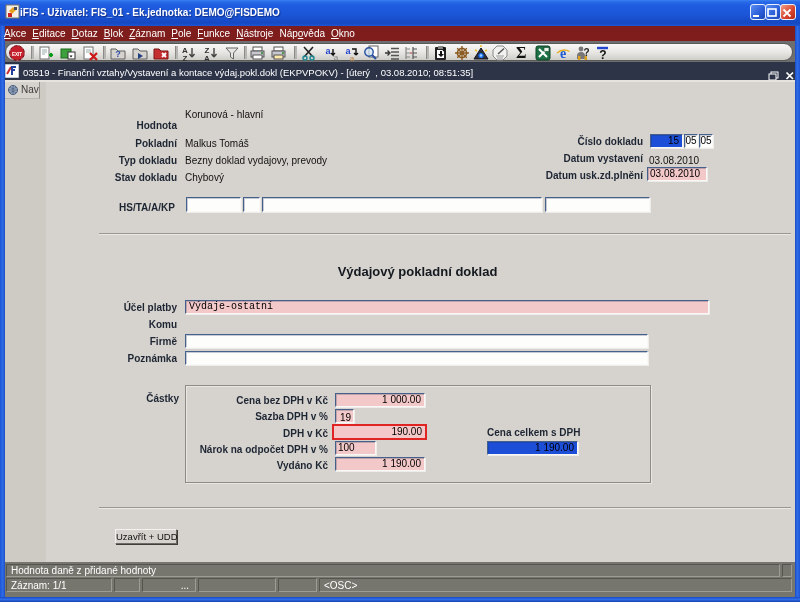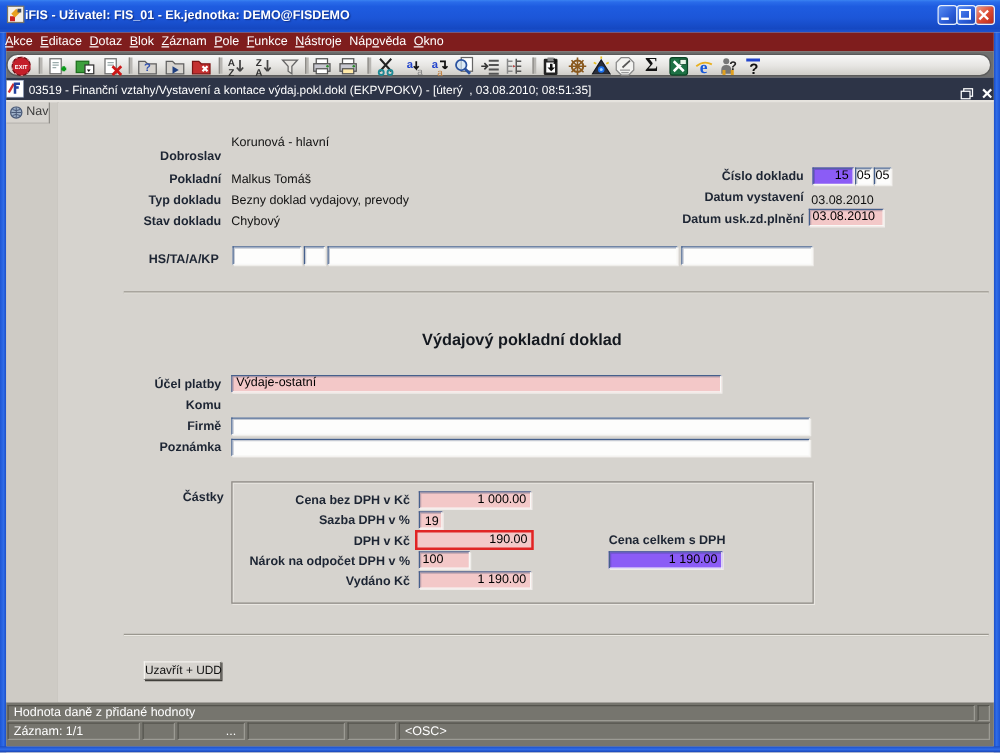--- a/index.html
+++ b/index.html
@@ -38,21 +38,21 @@
 #console{left:5px;top:562px;width:790px;height:35px;background:#76756e;}
 .ccell{position:absolute;box-sizing:border-box;border:1px solid;border-color:#55544e #9c9b94 #9c9b94 #55544e;color:#fff;font-size:10px;white-space:nowrap;overflow:hidden;}
 
 .lbl{position:absolute;font-size:10px;font-weight:bold;color:#1d2533;white-space:nowrap;}
 .val{position:absolute;font-size:10px;color:#111;white-space:nowrap;}
 .fld{position:absolute;box-sizing:border-box;height:14px;font-size:10px;color:#000;
  background:#fdfdfc;border:1px solid;border-color:#46608c #f8f8f6 #f8f8f6 #46608c;
  box-shadow:inset 1px 1px 0 rgba(30,50,90,.25), 1px 1px 0 #efedea;
  padding:0 3px;line-height:12px;white-space:nowrap;overflow:hidden;}
 .pink{background:#f3c8c8;}
-.gray{background:#8b5cf6;}
+.gray{background:#1d4ed8;}
 .rt{text-align:right;}
 .sep{position:absolute;height:1px;background:#9a978f;border-bottom:1px solid #ece9e4;}
 </style>
 </head>
 <body>
 <div id="win">
 
   <div class="abs" id="titlebar"></div>
   <div class="abs" id="appicon" style="left:5px;top:4px;width:16px;height:16px;">
     <svg width="16" height="16">
@@ -248,21 +248,21 @@
   <div class="abs" id="navstrip"></div>
   <div class="abs" id="canvas"></div>
   <div class="abs" id="navtab">
     <svg width="11" height="11" style="position:absolute;left:3px;top:3px;">
         <circle cx="5" cy="5" r="4.5" fill="#9db0c8" stroke="#4a5a78"></circle>
         <path d="M1 5 H9 M5 1 V9 M2 2.6 Q5 4.4 8 2.6 M2 7.4 Q5 5.6 8 7.4" stroke="#4a5a78" fill="none" stroke-width=".8"></path>
       </svg>
     <span style="position:absolute;left:16px;top:2px;font-size:10px;line-height:12px;color:#3c3c3c;">Nav</span>
   </div>
 
-  <div class="lbl" style="right:623px;top:120px;">Dobroslav</div>
+  <div class="lbl" style="right:623px;top:120px;">Hodnota</div>
   <div class="val" style="left:185px;top:109px;">Korunová - hlavní</div>
   <div class="lbl" style="right:623px;top:138px;">Pokladní</div>
   <div class="val" style="left:185px;top:138px;">Malkus Tomáš</div>
   <div class="lbl" style="right:623px;top:155px;">Typ dokladu</div>
   <div class="val" style="left:185px;top:155px;">Bezny doklad vydajovy, prevody</div>
   <div class="lbl" style="right:623px;top:172px;">Stav dokladu</div>
   <div class="val" style="left:185px;top:172px;">Chybový</div>
 
   <div class="lbl" style="right:157px;top:136px;">Číslo dokladu</div>
   <div class="fld gray rt" style="left:650px;top:134px;width:33px;">15</div>
@@ -276,21 +276,21 @@
   <div class="lbl" style="right:625px;top:202px;font-size:10px;">HS/TA/A/KP</div>
   <div class="fld" style="left:186px;top:197px;width:55px;height:15px;"></div>
   <div class="fld" style="left:243px;top:197px;width:17px;height:15px;"></div>
   <div class="fld" style="left:262px;top:197px;width:280px;height:15px;"></div>
   <div class="fld" style="left:545px;top:197px;width:105px;height:15px;"></div>
 
   <div class="sep" style="left:99px;top:233px;width:692px;"></div>
   <div class="abs" style="left:300px;top:264px;width:235px;text-align:center;font-size:13px;font-weight:bold;color:#14181f;">Výdajový pokladní doklad</div>
 
   <div class="lbl" style="right:623px;top:302px;">Účel platby</div>
-  <div class="fld pink" style="left:185px;top:300px;width:392px;">Výdaje-ostatní</div>
+  <div class="fld pink" style="left:185px;top:300px;width:524px;font-family:Liberation Mono, monospace;">Výdaje-ostatní</div>
   <div class="lbl" style="right:623px;top:319px;">Komu</div>
   <div class="lbl" style="right:623px;top:336px;">Firmě</div>
   <div class="fld" style="left:185px;top:334px;width:463px;"></div>
   <div class="lbl" style="right:623px;top:353px;">Poznámka</div>
   <div class="fld" style="left:185px;top:351px;width:463px;"></div>
 
   <div class="lbl" style="right:621px;top:393px;">Částky</div>
   <div class="abs" style="left:185px;top:385px;width:464px;height:96px;border:1px solid #8e8b85;box-shadow:1px 1px 0 #eae7e2, inset 1px 1px 0 #eae7e2;"></div>
   <div class="lbl" style="right:472px;top:395px;">Cena bez DPH v Kč</div>
   <div class="fld pink rt" style="left:335px;top:393px;width:90px;">1 000.00</div>

